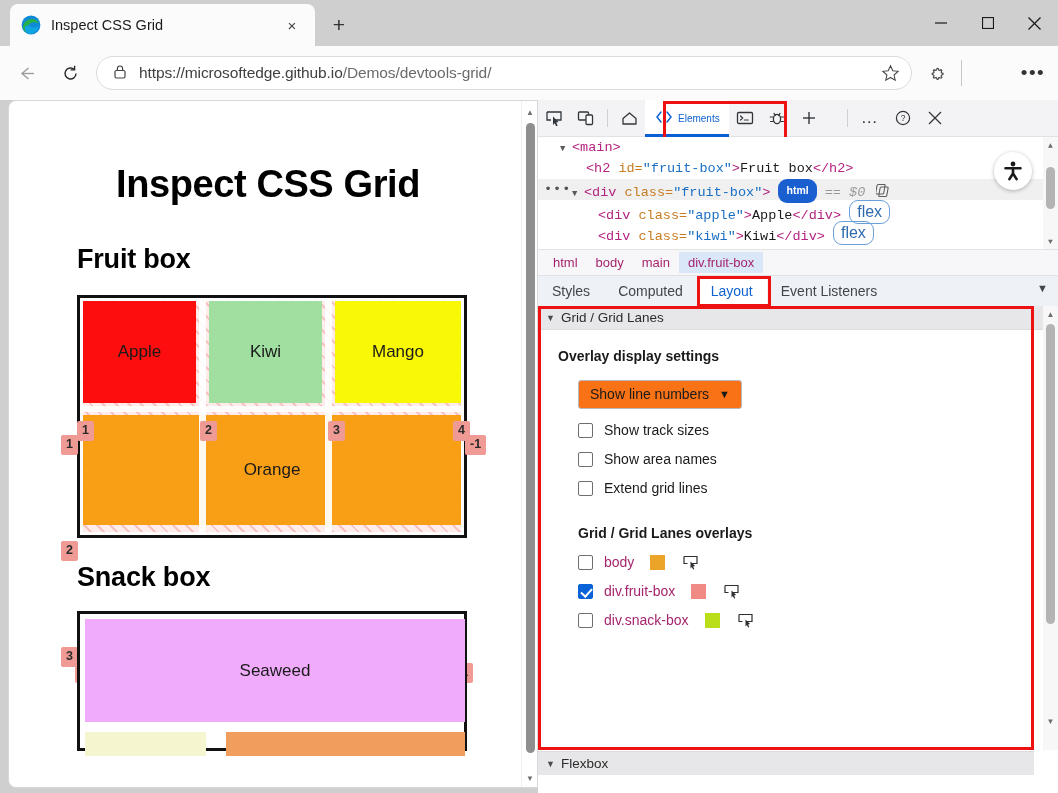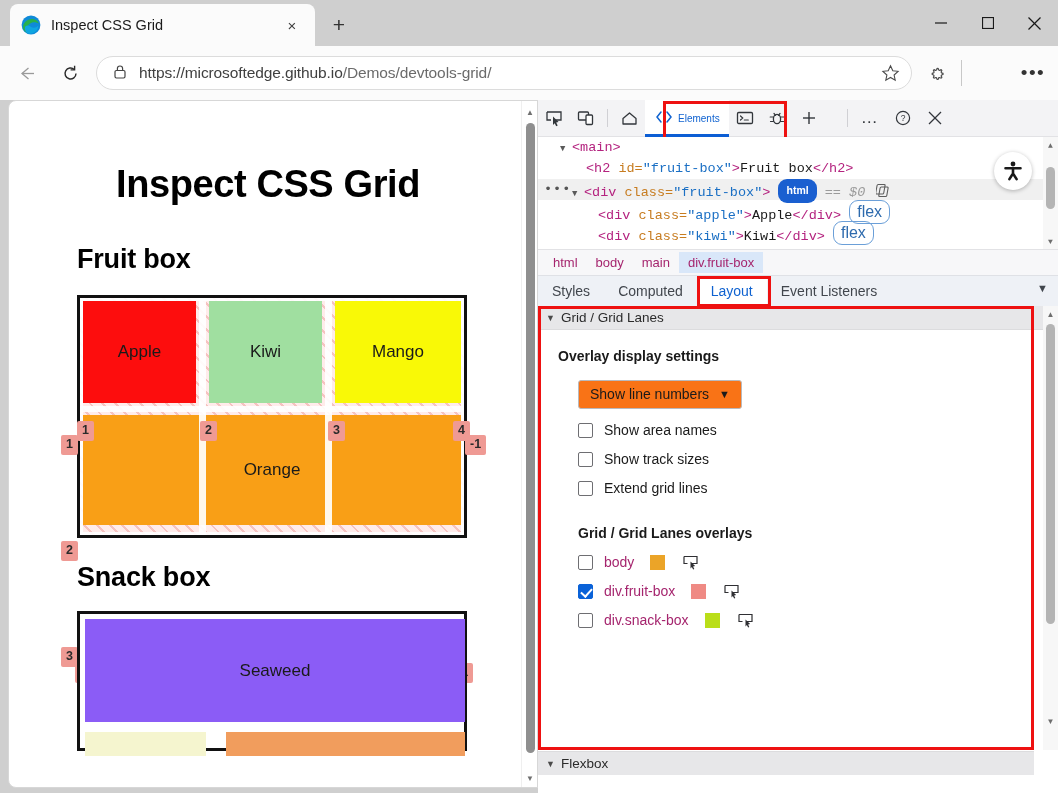--- a/index.html
+++ b/index.html
@@ -125,21 +125,21 @@
     font-size: 12.5px; font-weight: bold; line-height: 1;
     padding: 3px 5px 4px; border-radius: 2px; white-space: nowrap;
   }
 
   .snack-outer {
     position: relative; margin: 18px 0 0 68px; width: 390px; height: 140px;
     border: 3px solid #111; background: #fff;
   }
   .snack-seaweed {
     position: absolute; left: 5px; top: 5px; width: 380px; height: 103px;
-    background: #8b5cf6; display: flex; align-items: center;
+    background: #f0abfc; display: flex; align-items: center;
     justify-content: center; font-size: 17px; color: #1a1a1a;
   }
   .snack-a { position: absolute; left: 5px; top: 118px; width: 121px; height: 24px; background: #f5f5cf; }
   .snack-b { position: absolute; left: 146px; top: 118px; width: 239px; height: 24px; background: #f19d5d; }
 
   
   .pg-scroll {
     position: absolute; right: 0; top: 0; width: 16px; height: 688px;
     background: #ffffff; border-left: 1px solid #efefef;
   }
@@ -541,25 +541,25 @@
 
       <div class="lp-body">
         <div class="lp-title">Overlay display settings</div>
         <div class="dropdown">
           <span>Show line numbers</span>
           <span class="dd-caret">▼</span>
         </div>
 
         <div class="cbrow">
           <span class="cbox"></span>
-          <span>Show area names</span>
+          <span>Show track sizes</span>
         </div>
         <div class="cbrow">
           <span class="cbox"></span>
-          <span>Show track sizes</span>
+          <span>Show area names</span>
         </div>
         <div class="cbrow">
           <span class="cbox"></span>
           <span>Extend grid lines</span>
         </div>
 
         <div class="lp-title2">Grid / Grid Lanes overlays</div>
 
         <div class="ovrow">
           <span class="cbox"></span>

